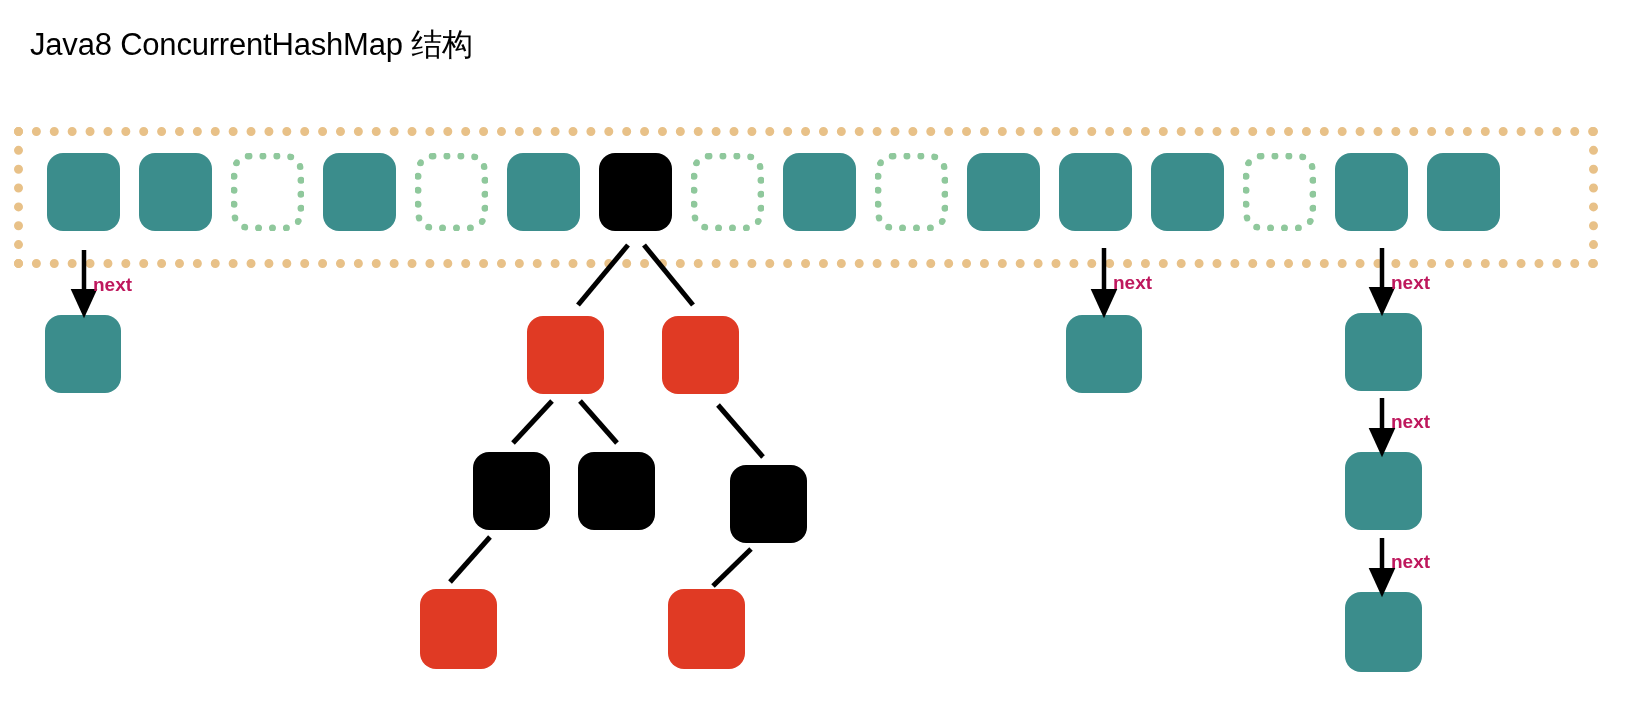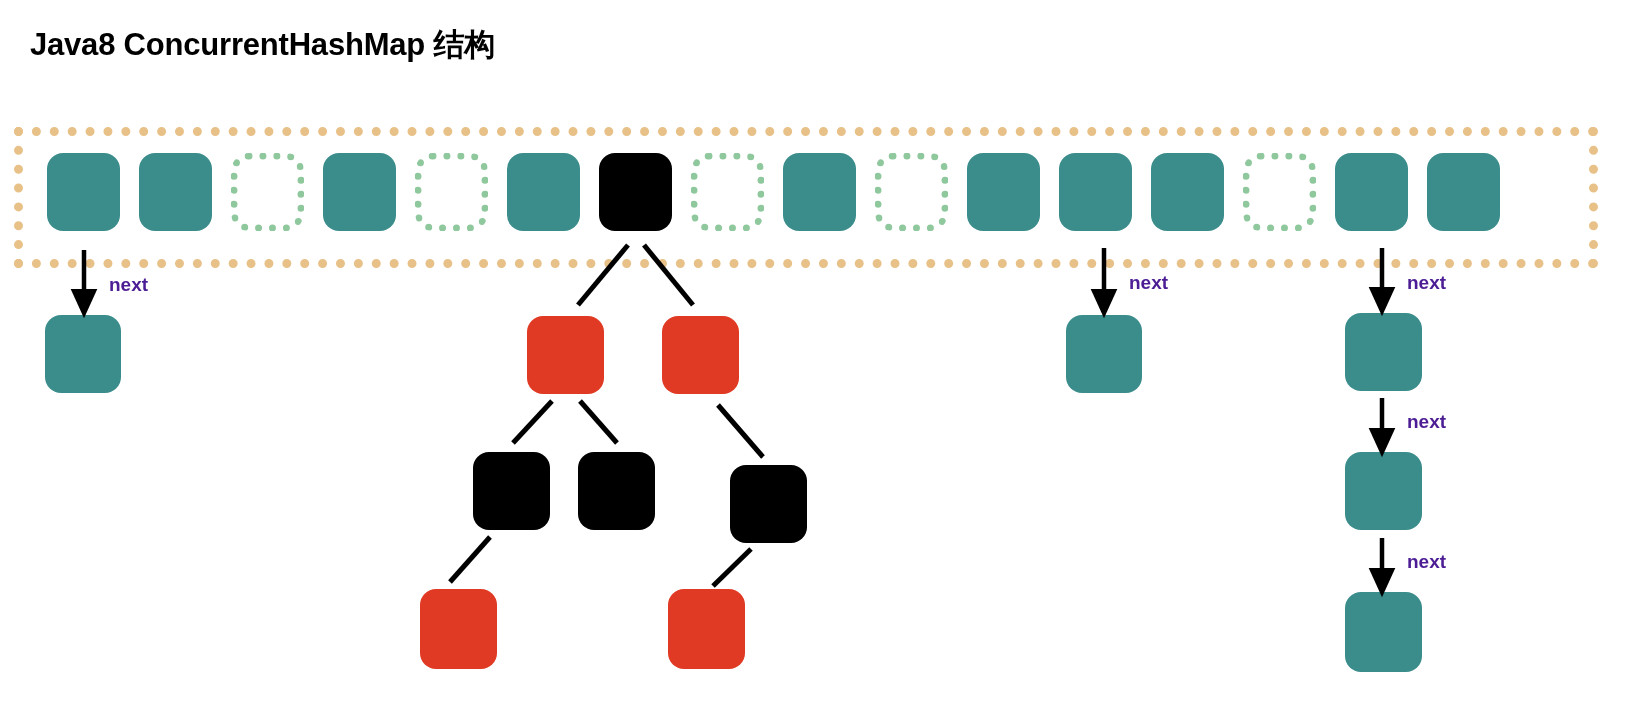--- a/index.html
+++ b/index.html
@@ -16,21 +16,21 @@
     width: 1636px;
     height: 726px;
     background: #ffffff;
     overflow: hidden;
   }
   #diagram-title {
     position: absolute;
     left: 30px;
     top: 24px;
     font-size: 31px;
-    font-weight: bold;
+    font-weight: normal;
     color: #000000;
     letter-spacing: -0.2px;
     white-space: nowrap;
   }
   
   #array-container {
     position: absolute;
     left: 14px;
     top: 127px;
     width: 1584px;
@@ -59,23 +59,22 @@
     left: 0;
     top: 0;
     width: 1636px;
     height: 726px;
     pointer-events: none;
   }
   .next-label {
     position: absolute;
     font-size: 19px;
     font-weight: bold;
-    color: #4c1d95;
+    color: #be185d;
     white-space: nowrap;
-    margin-left: 16px;
   }
 </style>
 </head>
 <body>
 
 <div id="canvas">
 
   <div id="diagram-title">Java8 ConcurrentHashMap 结构</div>
 
   <div id="array-container">

